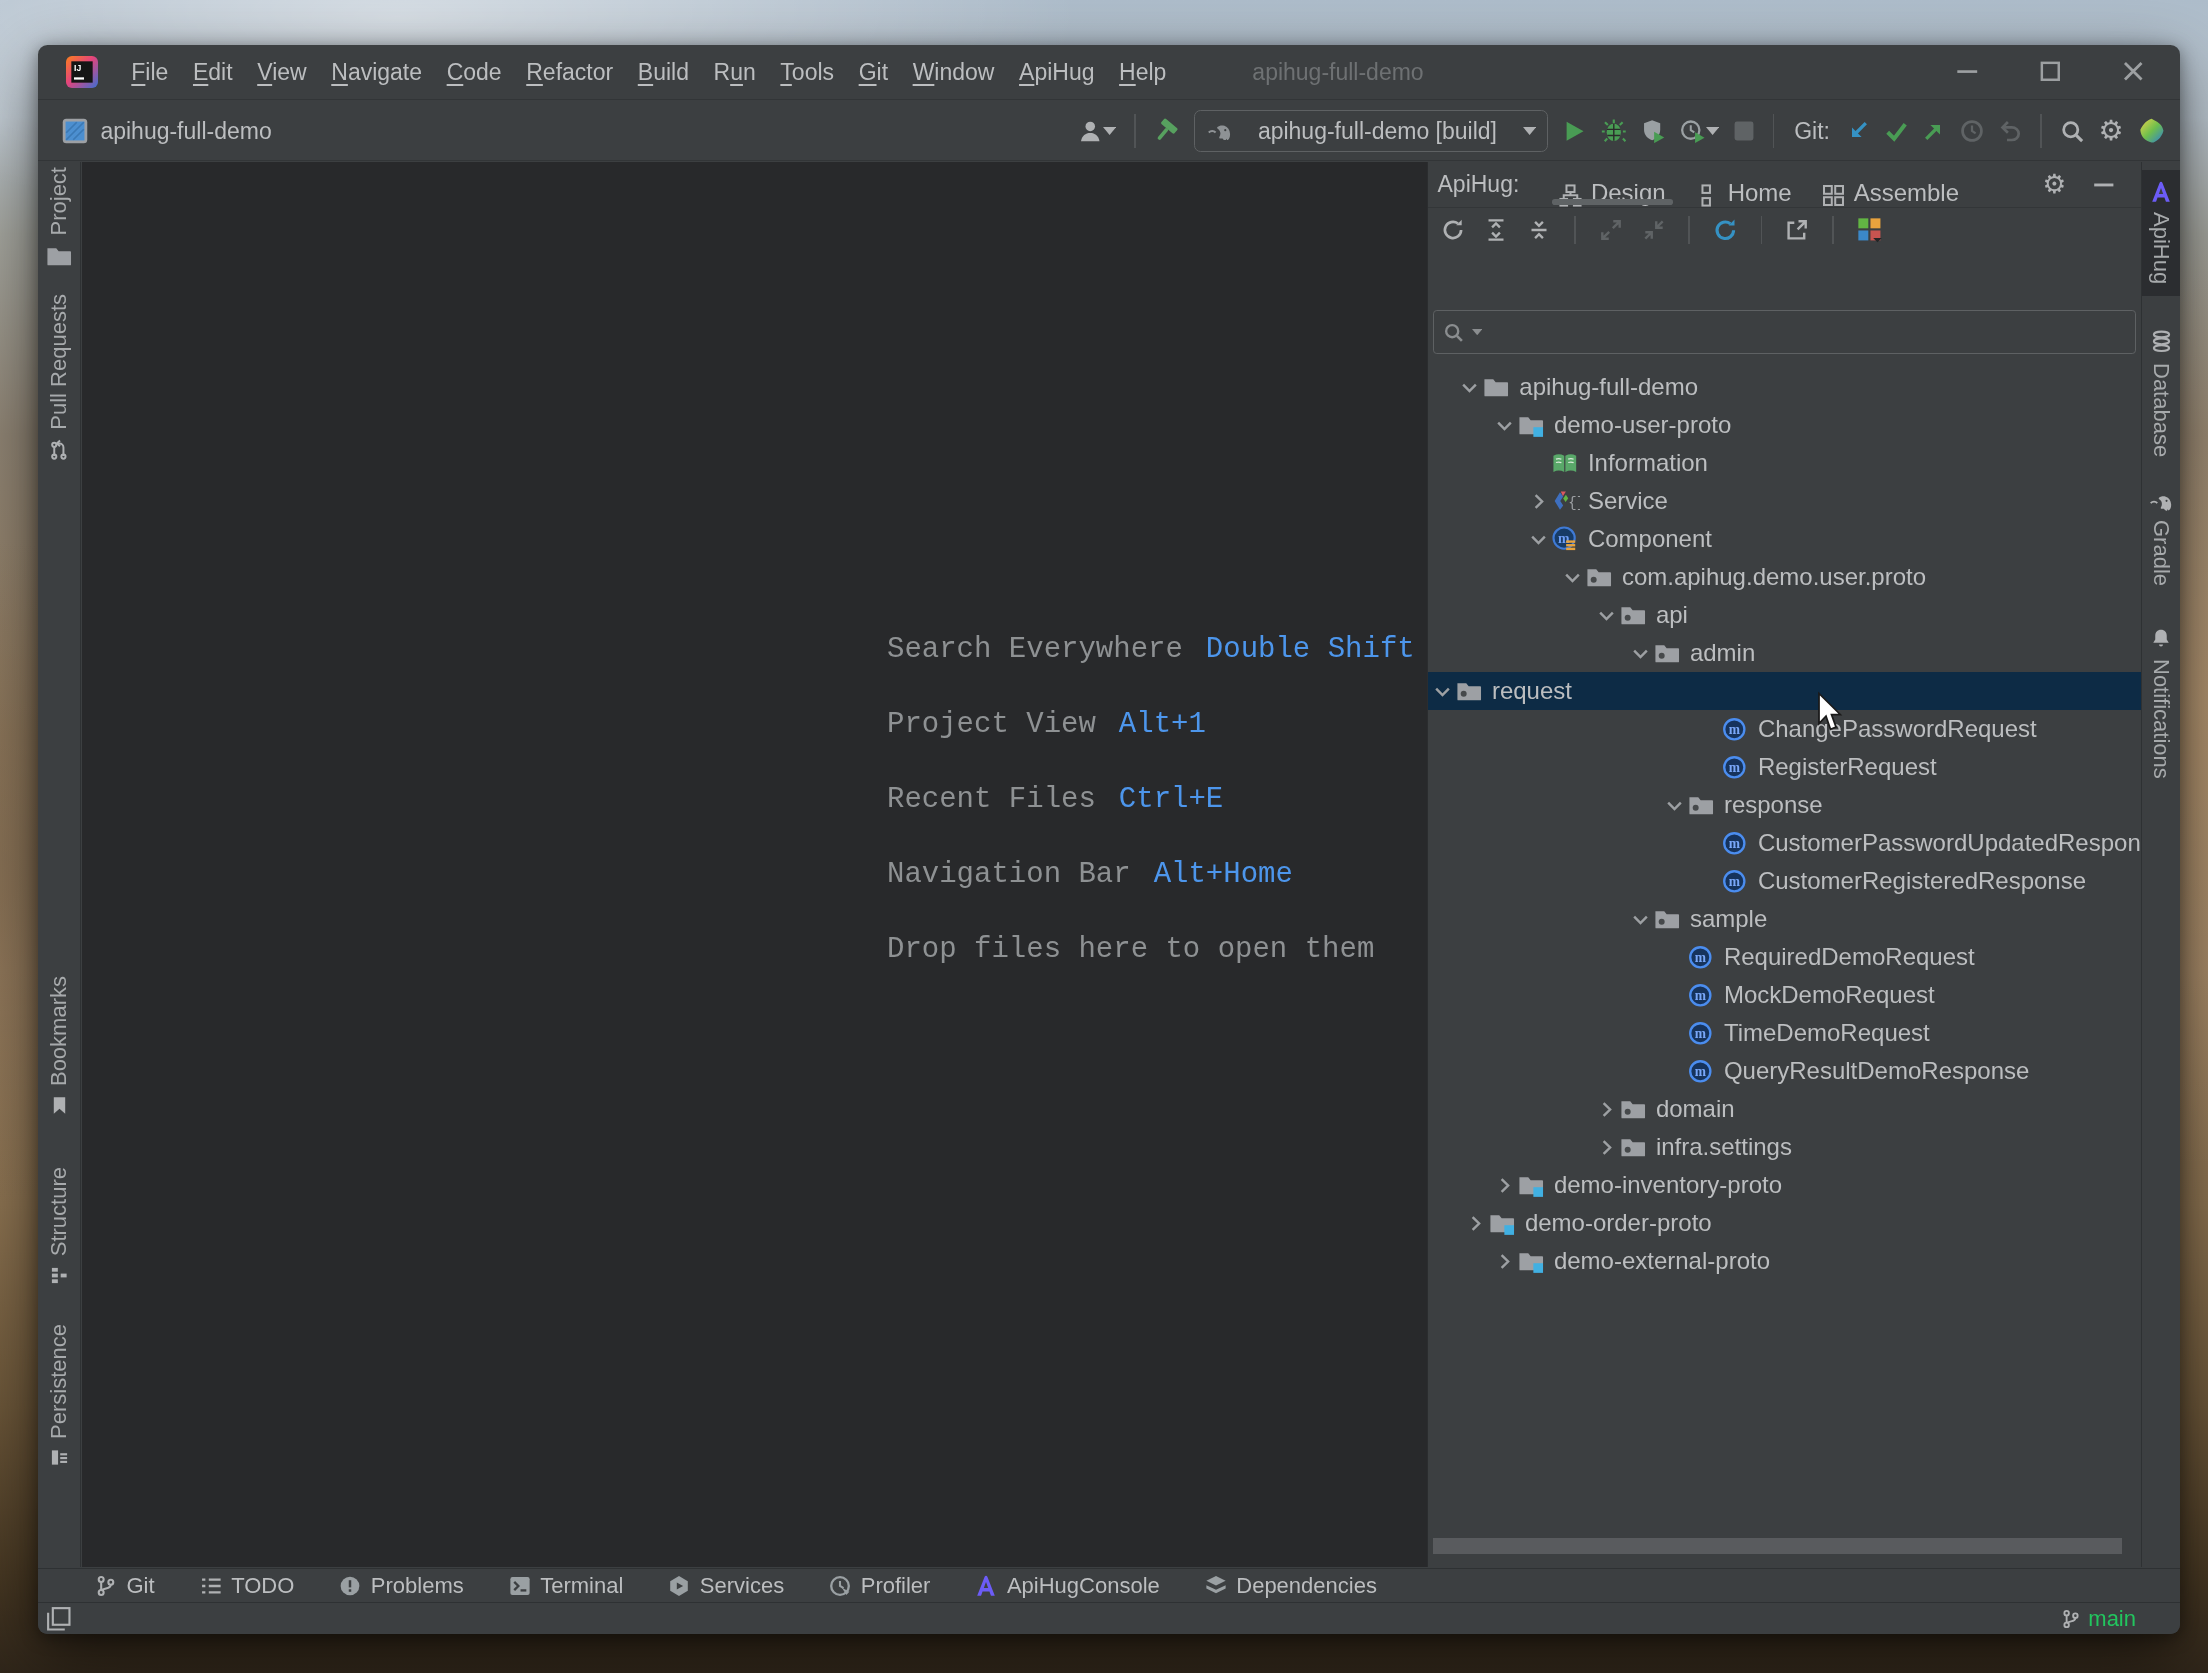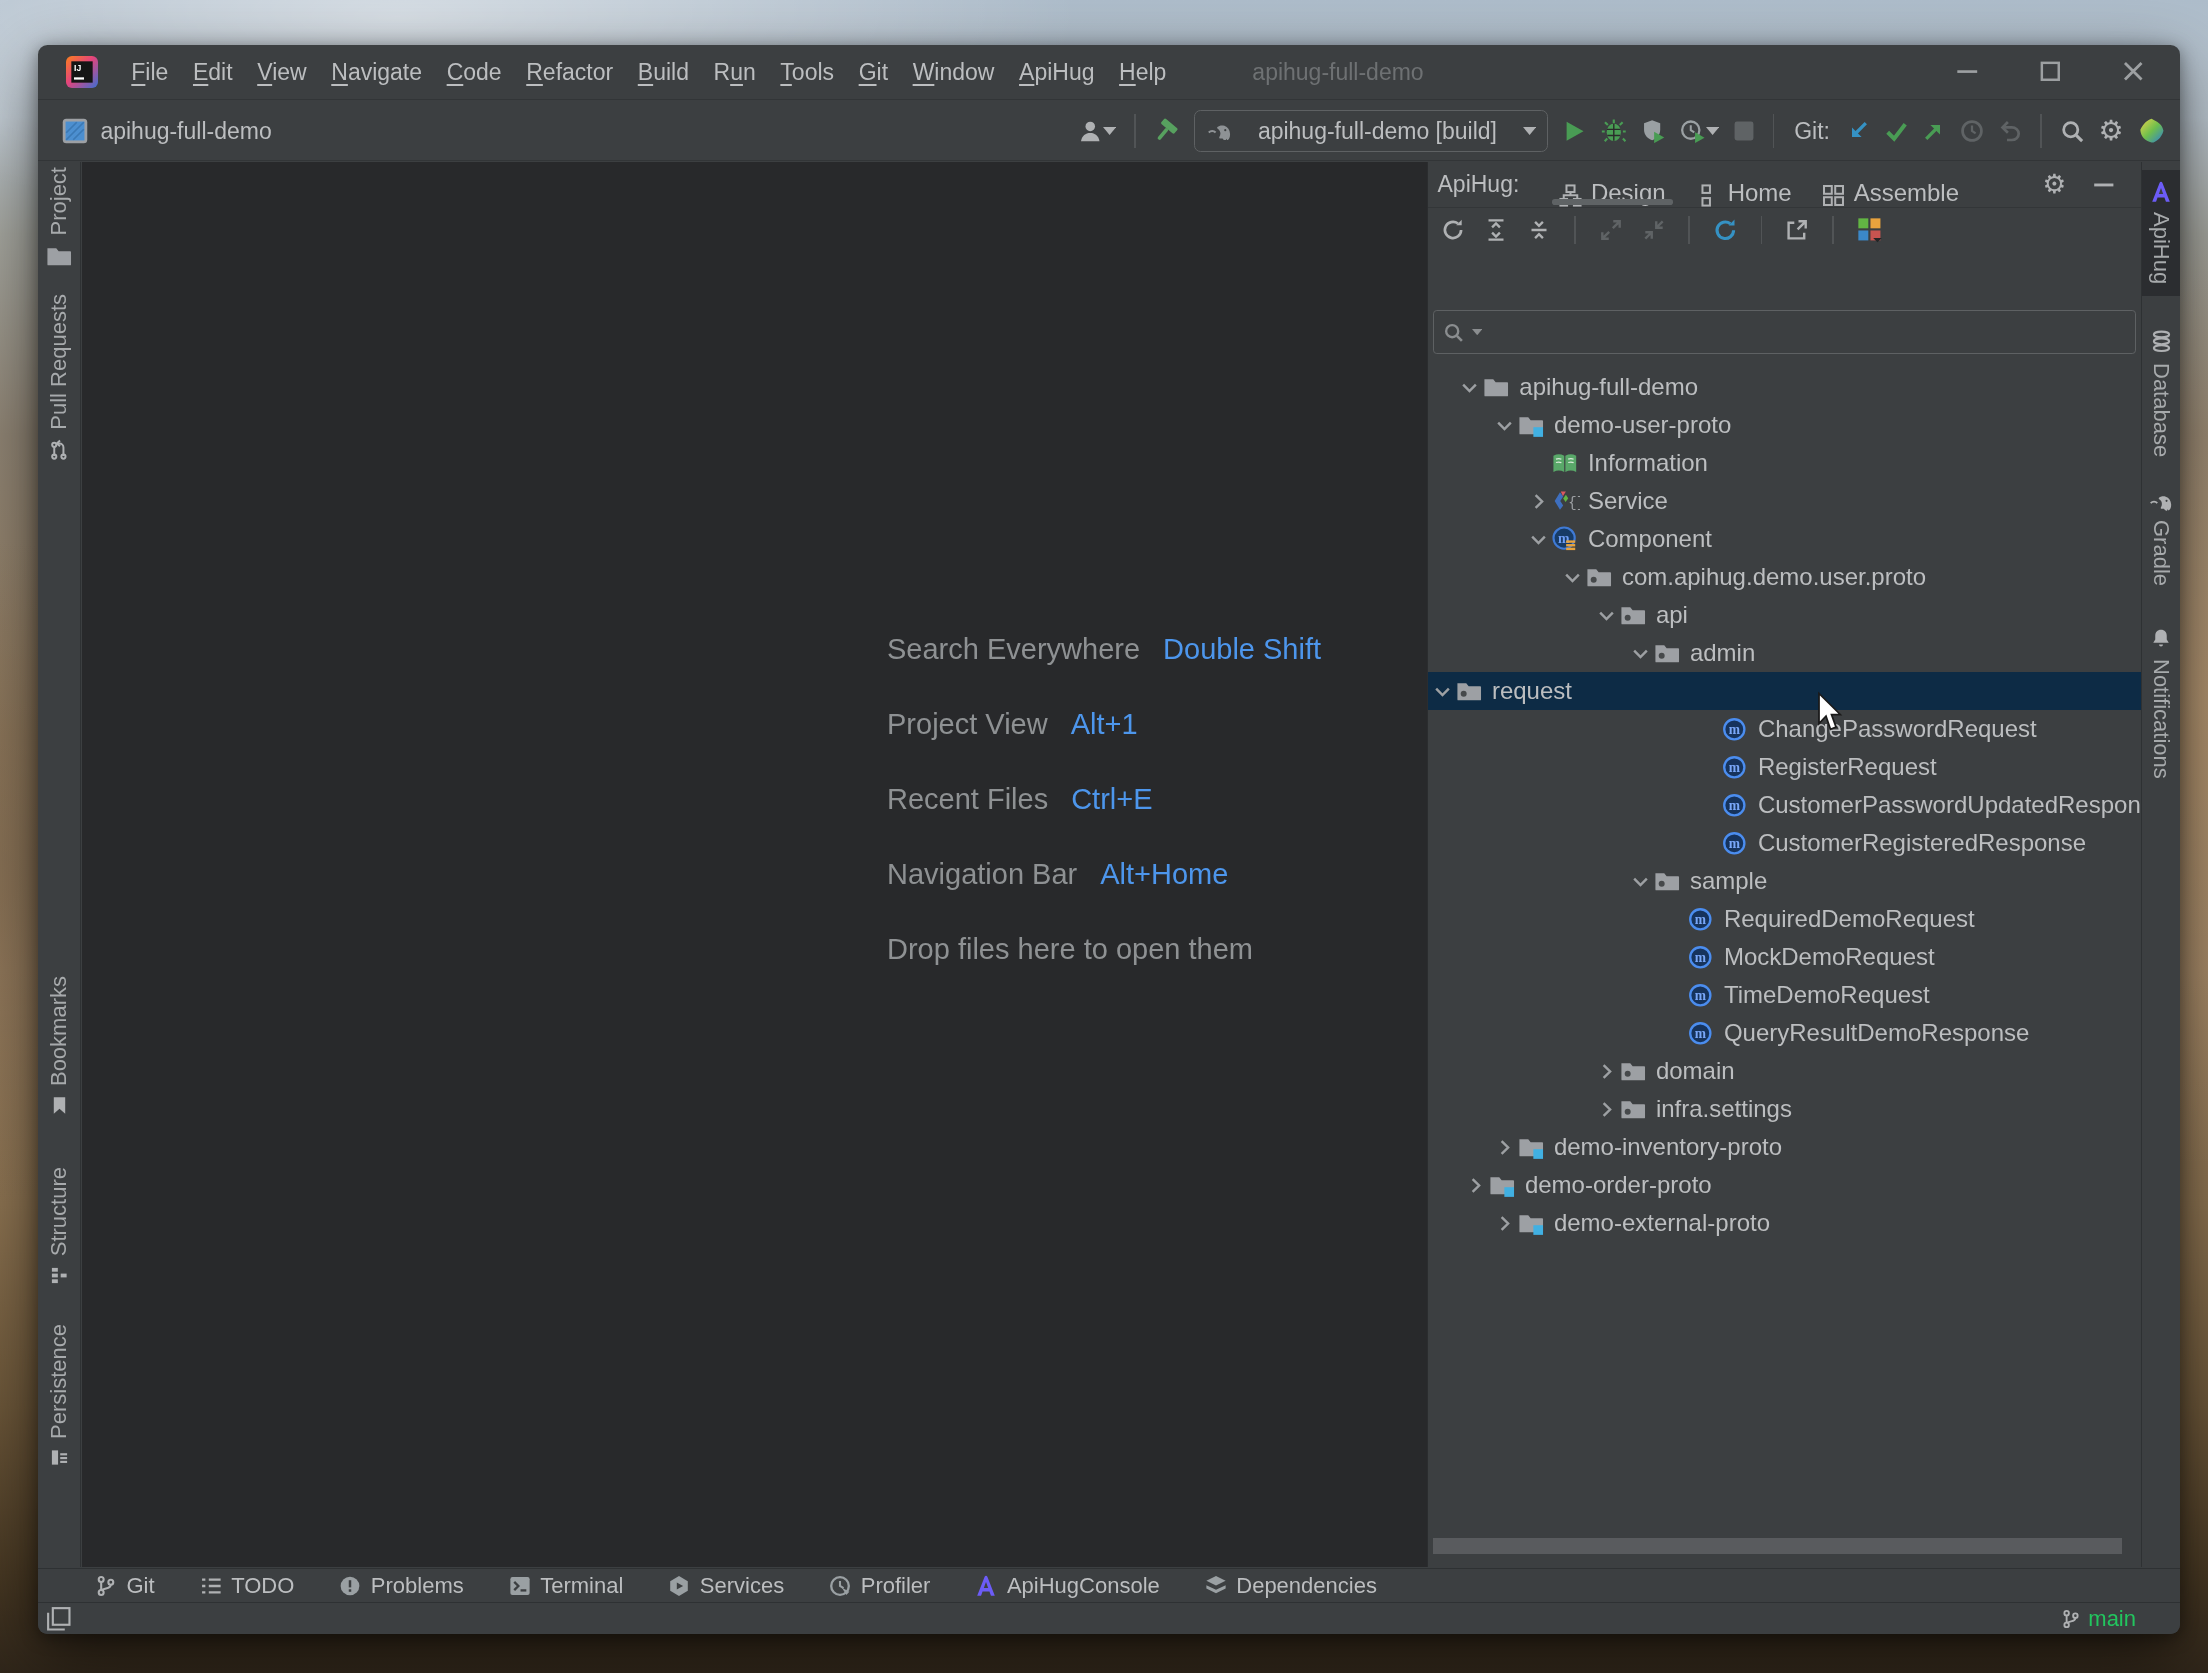--- a/index.html
+++ b/index.html
@@ -41,21 +41,21 @@
   
   .main{ position:absolute; left:0; top:117px; right:0; height:1405px; }
   .stripe-left{ position:absolute; left:0; top:0; bottom:0; width:43px; background:#3C3F41; border-right:1.9px solid #2E3133; }
   .stripe-right{ position:absolute; right:0; top:0; bottom:0; width:39px; background:#3C3F41; border-left:1.9px solid #2E3133; }
   .stripe-tab{ position:absolute; left:0; width:100%; display:flex; flex-direction:column; align-items:center; gap:9.5px; color:#A7AAAC; font-size:22px; }
   .stripe-left .stripe-tab .lbl{ writing-mode:vertical-rl; transform:rotate(180deg); }
   .stripe-right .stripe-tab .lbl{ writing-mode:vertical-rl; }
   .stripe-tab.sel{ background:#2B2D30; padding:11.4px 0; }
   .editor{ position:absolute; left:44px; top:0; bottom:0; width:1345px; background:#28292B; }
   .shortcuts{ position:absolute; left:805px; top:471px; }
-  .sc-row{ height:75px; display:flex; align-items:flex-start; gap:23px; white-space:nowrap; }
+  .sc-row{ height:75px; display:flex; align-items:flex-start; gap:23px; white-space:nowrap;font-family:Liberation Mono, monospace; }
   .sc-label{ font-size:29px; color:#8E9193; }
   .sc-keys{ font-size:29px; color:#4D96EC; }
   
   .panel{ position:absolute; left:1389px; top:0; bottom:0; width:714px; background:#3C3F41; border-left:1.9px solid #2B2D2F; }
   .p-header{ position:absolute; left:0; top:0; right:0; height:45px; display:flex; align-items:center; }
   .p-title{ font-size:23px; color:#BCBEC0; margin-left:9.5px; margin-right:24.6px; }
   .ptab{ position:relative; height:45px; display:flex; align-items:flex-end; gap:9px; padding:0 15px; font-size:24px; color:#BCBEC0; }
   .ptab.sel::after{ content:""; position:absolute; left:7.6px; right:7.6px; bottom:1.9px; height:5.7px; border-radius:2.8px; background:#5F6365; }
   .p-header-right{ position:absolute; right:24.6px; display:flex; gap:24.6px; align-items:center; }
   .p-toolbar{ position:absolute; left:0; top:45px; right:0; height:45px; display:flex; align-items:center; gap:19px; padding-left:13.2px; border-top:1.9px solid #333638; }
@@ -659,20 +659,34 @@
           <div class="trow" style="padding-left:266px">
      <span class="chev"></span>
      <span class="ticon">
               <svg viewBox="0 0 20 20" width="24.6" style="font-size:25px">
                 <circle cx="10" cy="10" r="8.2" fill="#16335C" stroke="#4B8DEF" stroke-width="1.9"></circle>
                 <text x="10" y="14" font-size="11" font-weight="bold" fill="#79A7F8" text-anchor="middle" font-family="Liberation Serif, serif">m</text>
               </svg>
             </span>
      <span class="tlabel">RegisterRequest</span>
   </div>
+          <div class="trow" style="padding-left:232px">
+     <span class="chev">
+              <svg viewBox="0 0 16 16" width="23">
+                <path d="M3.6 6l4.4 4.5L12.4 6" fill="none" stroke="#9DA0A3" stroke-width="1.7"></path>
+              </svg>
+            </span>
+     <span class="ticon">
+              <svg viewBox="0 0 18 16" width="25.6" height="23">
+                <path d="M1 2.2h6.2l1.7 2.1H17a.6.6 0 0 1 .6.6v8.7a.6.6 0 0 1-.6.6H1.6a.6.6 0 0 1-.6-.6z" fill="#9DA0A4"></path>
+                <circle cx="5.4" cy="9.6" r="2.1" fill="#46494B"></circle>
+              </svg>
+            </span>
+     <span class="tlabel">response</span>
+  </div>
           <div class="trow" style="padding-left:266px">
      <span class="chev"></span>
      <span class="ticon">
               <svg viewBox="0 0 20 20" width="24.6" style="font-size:25px">
                 <circle cx="10" cy="10" r="8.2" fill="#16335C" stroke="#4B8DEF" stroke-width="1.9"></circle>
                 <text x="10" y="14" font-size="11" font-weight="bold" fill="#79A7F8" text-anchor="middle" font-family="Liberation Serif, serif">m</text>
               </svg>
             </span>
      <span class="tlabel">CustomerPasswordUpdatedResponse</span>
   </div>

